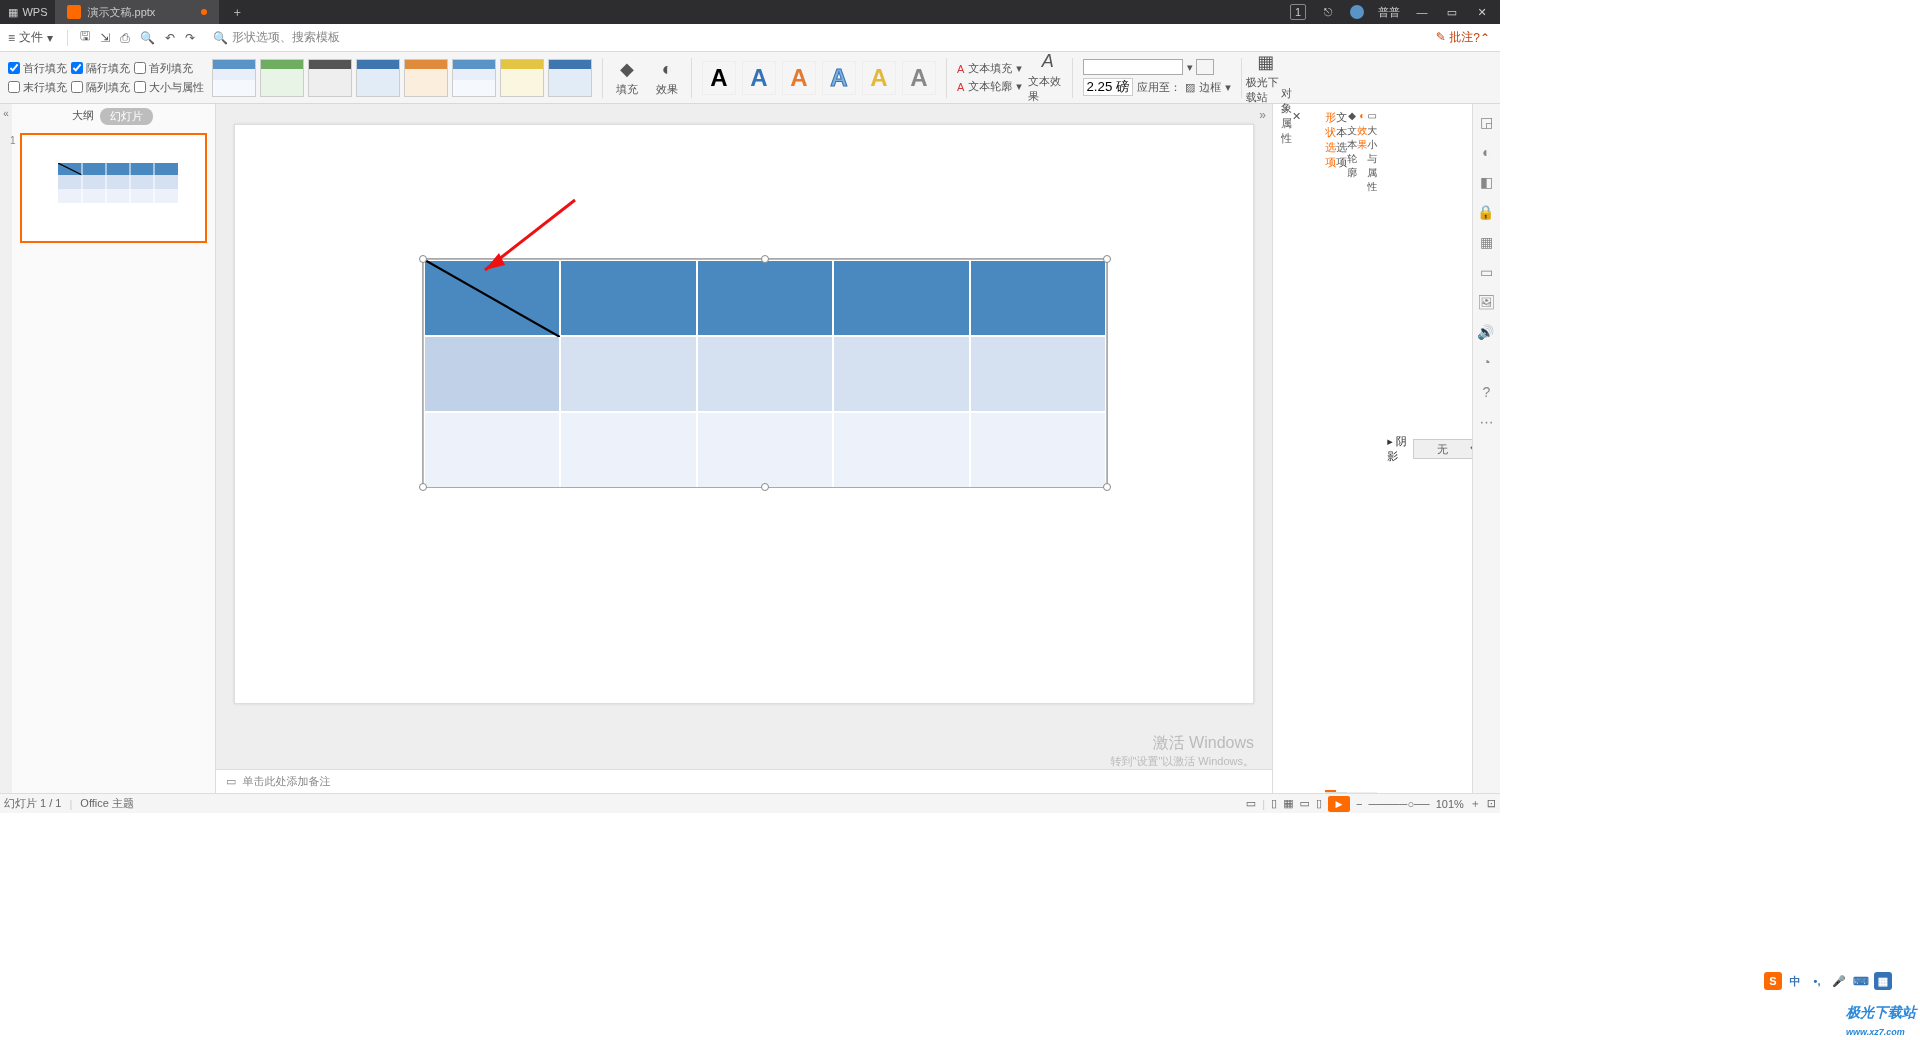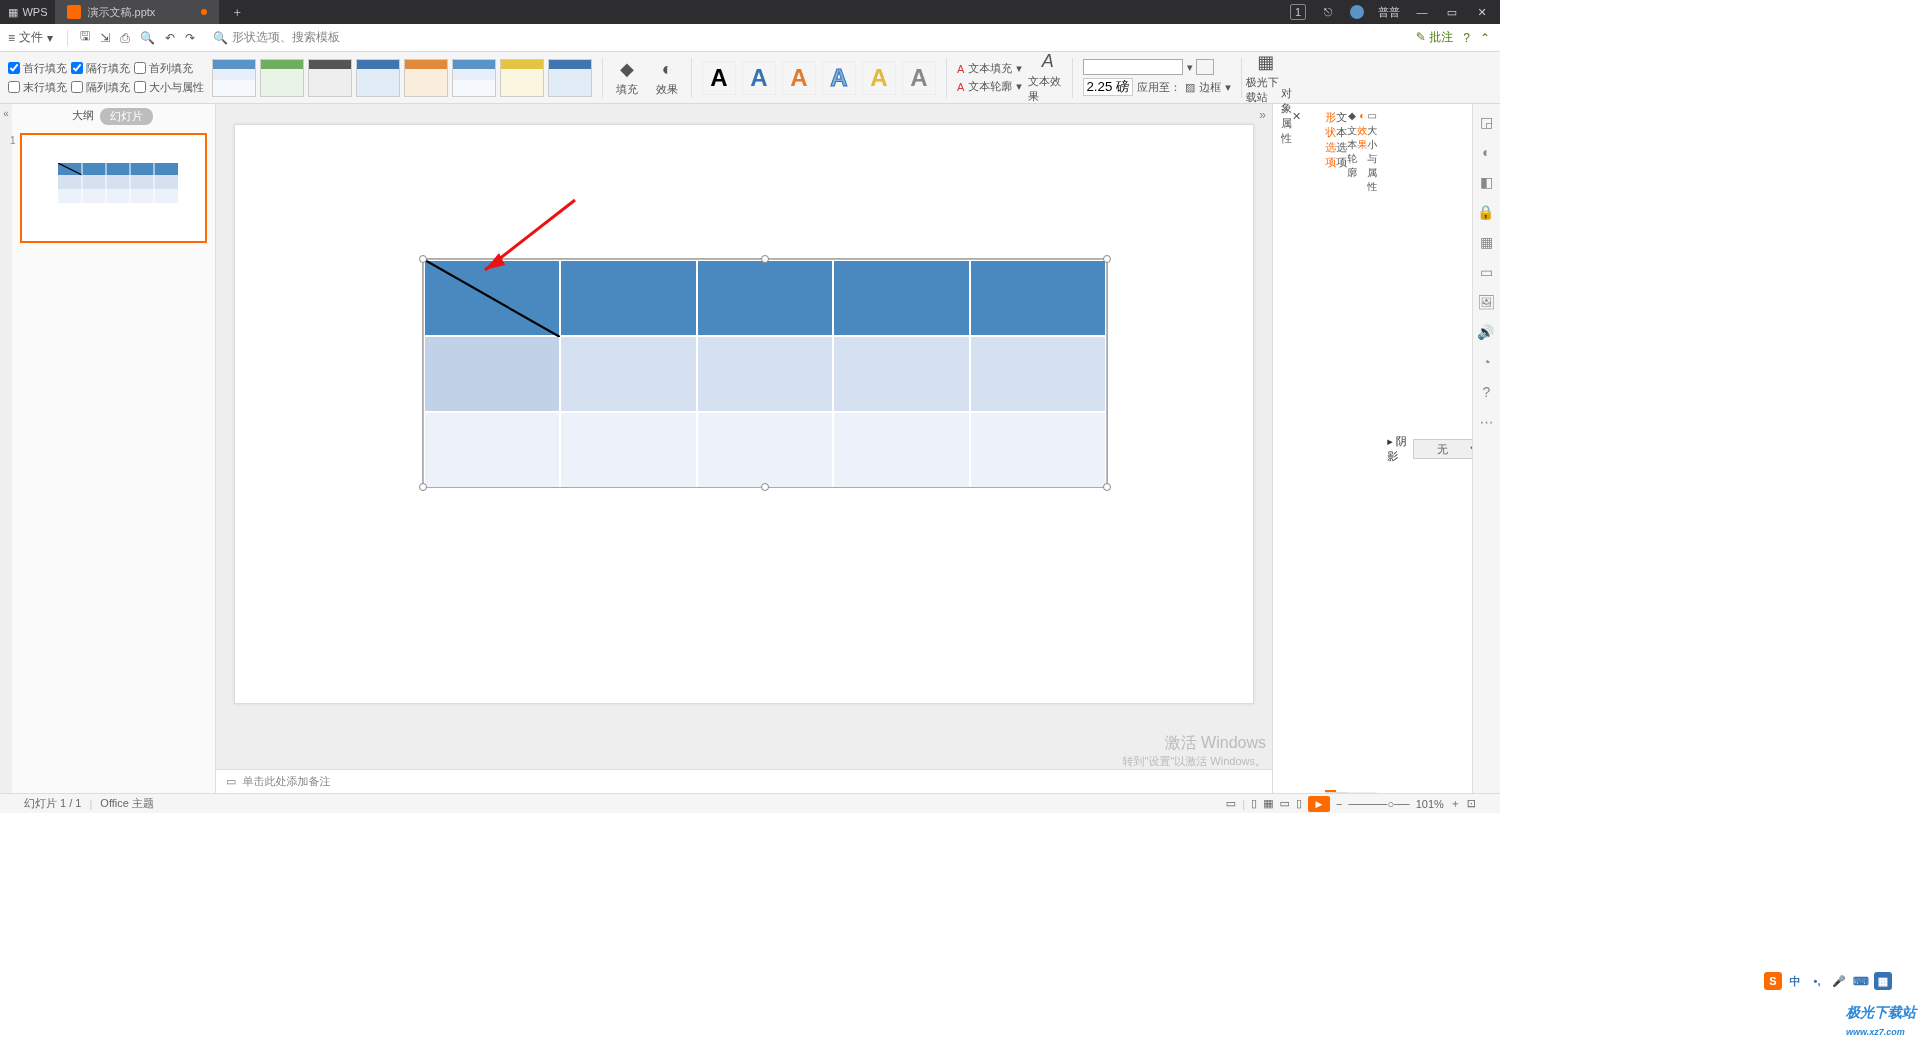--- a/index.html
+++ b/index.html
@@ -15,21 +15,21 @@
 .titlebar .right { display: flex; align-items: center; gap: 14px; padding: 0 10px; font-size: 11px;}
 .titlebar .right .ic { width: 16px; height: 16px; display: flex; align-items: center; justify-content: center; color: #ccc;}
 .menubar { height: 28px; background: #fff; display: flex; align-items: center; border-bottom: 1px solid #d9d9d9; font-size: 12px; }
 .menubar .file { display: flex; align-items: center; gap: 4px; padding: 0 8px; color: #555;}
 .menubar .qat { display: flex; align-items: center; gap: 10px; padding: 0 6px; color: #555;}
 .menubar .sep { width: 1px; height: 16px; background: #ddd; margin: 0 6px;}
 .menubar .tabs { display: flex; gap: 18px; padding-left: 8px; }
 .menubar .tabs span { color: #555; }
 .menubar .tabs .on { background: #ff6a00; color: #fff; padding: 2px 8px; border-radius: 10px;}
 .menubar .search { margin-left: 12px; color: #888; display:flex; align-items:center; gap:4px;}
-.menubar .rightarea { margin-left:auto; display:flex; align-items:center; gap:10px; padding-right:10px; color:#4d7c0f;}
+.menubar .rightarea { margin-left:auto; display:flex; align-items:center; padding-right:10px; color:#c2410c;}
 .ribbon { height: 52px; background: #f5f5f5; border-bottom: 1px solid #d9d9d9; display: flex; align-items: center; padding: 0 6px; font-size: 11px;}
 .ribbon .chkcol { display:flex; flex-direction:column; gap:4px; padding: 0 2px;}
 .ribbon .chk { display:flex; align-items:center; gap:3px; color:#555;}
 .ribbon .chk input { width:12px; height:12px;}
 .ribbon .tstyles { display:flex; gap:4px; padding:0 6px;}
 .ribbon .tstyle { width:44px; height:38px; border:1px solid #ccc; background:linear-gradient(#5a93c6 0 25%, #e8effa 25% 55%, #f5f8fc 55% 100%); }
 .ribbon .tstyle.g { background:linear-gradient(#6fad61 0 25%, #e8f4e6 25% 100%); }
 .ribbon .tstyle.k { background:linear-gradient(#555 0 25%, #eee 25% 100%); }
 .ribbon .tstyle.o { background:linear-gradient(#e08a3b 0 25%, #fbeedd 25% 100%); }
 .ribbon .tstyle.y { background:linear-gradient(#e3c543 0 25%, #fbf6df 25% 100%); }
@@ -67,25 +67,25 @@
 .rpanel .hdr2 { height:24px; display:flex; align-items:center; justify-content:space-between; padding:0 8px; color:#555;}
 .rpanel .tabs3 { display:flex; border-bottom:1px solid #ddd;margin-left:16px;}
 .rpanel .tabs3 div { flex:1; text-align:center; padding:6px 0; color:#555;}
 .rpanel .tabs3 .on { color:#ff6a00; border-bottom:2px solid #ff6a00;}
 .rpanel .subs { display:flex; justify-content:space-around; padding:6px 0; border-bottom:1px solid #eee;}
 .rpanel .subs div { display:flex; flex-direction:column; align-items:center; gap:3px; color:#555; font-size:10px;}
 .rpanel .subs .on { color:#ff6a00;}
 .rpanel .proprow { display:flex; align-items:center; justify-content:space-between; padding:8px 10px;}
 .rpanel .proprow select { width:86px; height:20px; border:1px solid #ccc; font-size:11px; text-align:center; color:#666;}
 .ricons { width:28px; background:#f5f5f5; border-left:1px solid #ddd; display:flex; flex-direction:column; align-items:center; gap:14px; padding-top:10px; color:#888; font-size:14px;}
-.statusbar { height:20px; background:#f5f5f5; border-top:1px solid #ddd; display:flex; align-items:center; padding:0 24px; font-size:11px; color:#666;}
+.statusbar { height:20px; background:#f5f5f5; border-top:1px solid #ddd; display:flex; align-items:center; padding:0 4px; font-size:11px; color:#666;}
 .statusbar .spacer { flex:1;}
 .statusbar .views { display:flex; gap:6px; align-items:center;}
 .statusbar .playbtn { width:22px; height:16px; background:#ff6a00; border-radius:2px; color:#fff; display:flex; align-items:center; justify-content:center; font-size:9px;}
-.watermark { position:absolute; right:6px; bottom:24px; text-align:right; color:#bbb; font-size:16px;}
+.watermark { position:absolute; right:18px; bottom:24px; text-align:right; color:#bbb; font-size:16px;}
 .watermark .sm { font-size:11px;}
 .imebar { position:absolute; right:28px; bottom:50px; display:flex; gap:4px; align-items:center;}
 .imebar .sq { width:18px; height:18px; border-radius:3px; display:flex; align-items:center; justify-content:center; font-size:11px; font-weight:bold;}
 .brand { position:absolute; right:4px; bottom:2px; color:#2c88d8; font-size:14px; font-weight:bold; font-style:italic;}
 </style>
 </head>
 <body>
 
 <div class="titlebar">
   <div class="logo">

